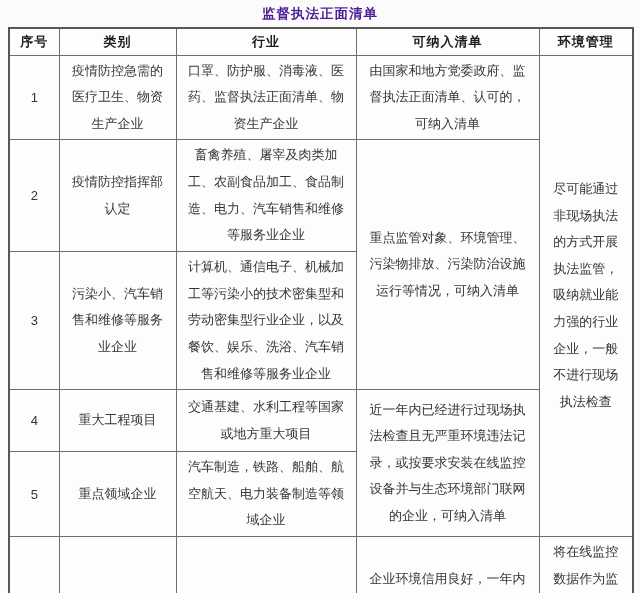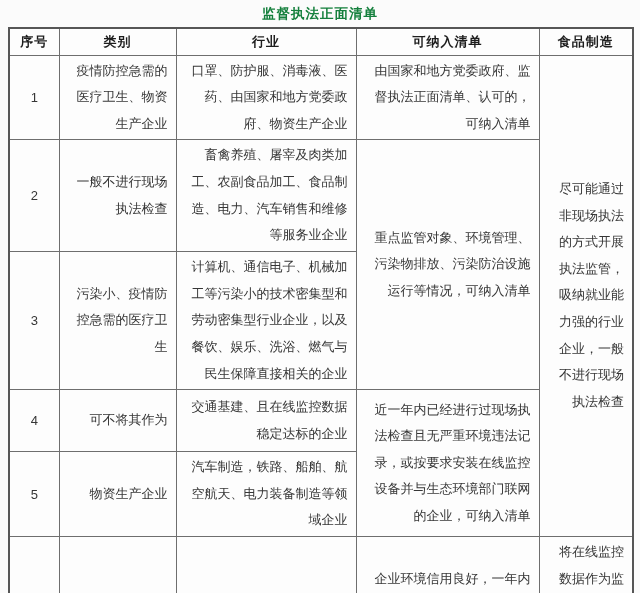--- a/index.html
+++ b/index.html
@@ -14,21 +14,21 @@
     height: 593px;
     overflow: hidden;
     background: #fbfbfb;
     color: #333;
   }
   .doc-title {
     padding-top: 5px;
     text-align: center;
     font-size: 13.5px;
     font-weight: bold;
-    color: #15803d;
+    color: #4c1d95;
     letter-spacing: 1px;
   }
   table.grid {
     border-collapse: collapse;
     table-layout: fixed;
     width: 624px;
     margin: 4px 0 0 8px;
     border: 2px solid #565656;
     background: #fdfdfd;
   }
@@ -47,21 +47,21 @@
     color: #1d1d1d;
     padding: 2px 2px;
     letter-spacing: 1px;
   }
   td.cell-no {
     text-align: center;
     font-size: 12px;
     padding: 2px 2px;
   }
   td.cell-text {
-    text-align: right;
+    text-align: center;
     line-height: 2.05;
   }
   tr.header-row   { height: 27px; }
   tr.row-1 { height: 76px; }
   tr.row-2 { height: 89px; }
   tr.row-3 { height: 90px; }
   tr.row-4 { height: 62px; }
   tr.row-5 { height: 68px; }
   tr.row-6 { height: 145px; }
 </style>
@@ -78,51 +78,51 @@
       <col style="width:180px">
       <col style="width:183px">
       <col style="width:94px">
     </colgroup>
     <thead>
       <tr class="header-row">
         <th>序号</th>
         <th>类别</th>
         <th>行业</th>
         <th>可纳入清单</th>
-        <th>食品制造</th>
+        <th>环境管理</th>
       </tr>
     </thead>
     <tbody>
       <tr class="row-1">
         <td class="cell-no">1</td>
         <td class="cell-text">疫情防控急需的医疗卫生、物资生产企业</td>
-        <td class="cell-text">口罩、防护服、消毒液、医药、由国家和地方党委政府、物资生产企业</td>
+        <td class="cell-text">口罩、防护服、消毒液、医药、监督执法正面清单、物资生产企业</td>
         <td class="cell-text">由国家和地方党委政府、监督执法正面清单、认可的，可纳入清单</td>
         <td class="cell-text" rowspan="5">尽可能通过非现场执法的方式开展执法监管，吸纳就业能力强的行业企业，一般不进行现场执法检查</td>
       </tr>
       <tr class="row-2">
         <td class="cell-no">2</td>
-        <td class="cell-text">一般不进行现场执法检查</td>
+        <td class="cell-text">疫情防控指挥部认定</td>
         <td class="cell-text">畜禽养殖、屠宰及肉类加工、农副食品加工、食品制造、电力、汽车销售和维修等服务业企业</td>
         <td class="cell-text" rowspan="2">重点监管对象、环境管理、污染物排放、污染防治设施运行等情况，可纳入清单</td>
       </tr>
       <tr class="row-3">
         <td class="cell-no">3</td>
-        <td class="cell-text">污染小、疫情防控急需的医疗卫生</td>
-        <td class="cell-text">计算机、通信电子、机械加工等污染小的技术密集型和劳动密集型行业企业，以及餐饮、娱乐、洗浴、燃气与民生保障直接相关的企业</td>
+        <td class="cell-text">污染小、汽车销售和维修等服务业企业</td>
+        <td class="cell-text">计算机、通信电子、机械加工等污染小的技术密集型和劳动密集型行业企业，以及餐饮、娱乐、洗浴、汽车销售和维修等服务业企业</td>
       </tr>
       <tr class="row-4">
         <td class="cell-no">4</td>
-        <td class="cell-text">可不将其作为</td>
-        <td class="cell-text">交通基建、且在线监控数据稳定达标的企业</td>
+        <td class="cell-text">重大工程项目</td>
+        <td class="cell-text">交通基建、水利工程等国家或地方重大项目</td>
         <td class="cell-text" rowspan="2">近一年内已经进行过现场执法检查且无严重环境违法记录，或按要求安装在线监控设备并与生态环境部门联网的企业，可纳入清单</td>
       </tr>
       <tr class="row-5">
         <td class="cell-no">5</td>
-        <td class="cell-text">物资生产企业</td>
+        <td class="cell-text">重点领域企业</td>
         <td class="cell-text">汽车制造，铁路、船舶、航空航天、电力装备制造等领域企业</td>
       </tr>
       <tr class="row-6">
         <td class="cell-no">6</td>
         <td class="cell-text">其他已经安装在线监控的企业</td>
         <td class="cell-text">在线监控设备与生态环境部门联网，且稳定运行的企业</td>
         <td class="cell-text">企业环境信用良好，一年内无环境违法记录，且在线监控数据稳定达标的企业，可不将其作为“双随机、一公开”重点监管对象</td>
         <td class="cell-text">将在线监控数据作为监管的重要依据，以非现场执法的方式开展执法监管为主</td>
       </tr>
     </tbody>

